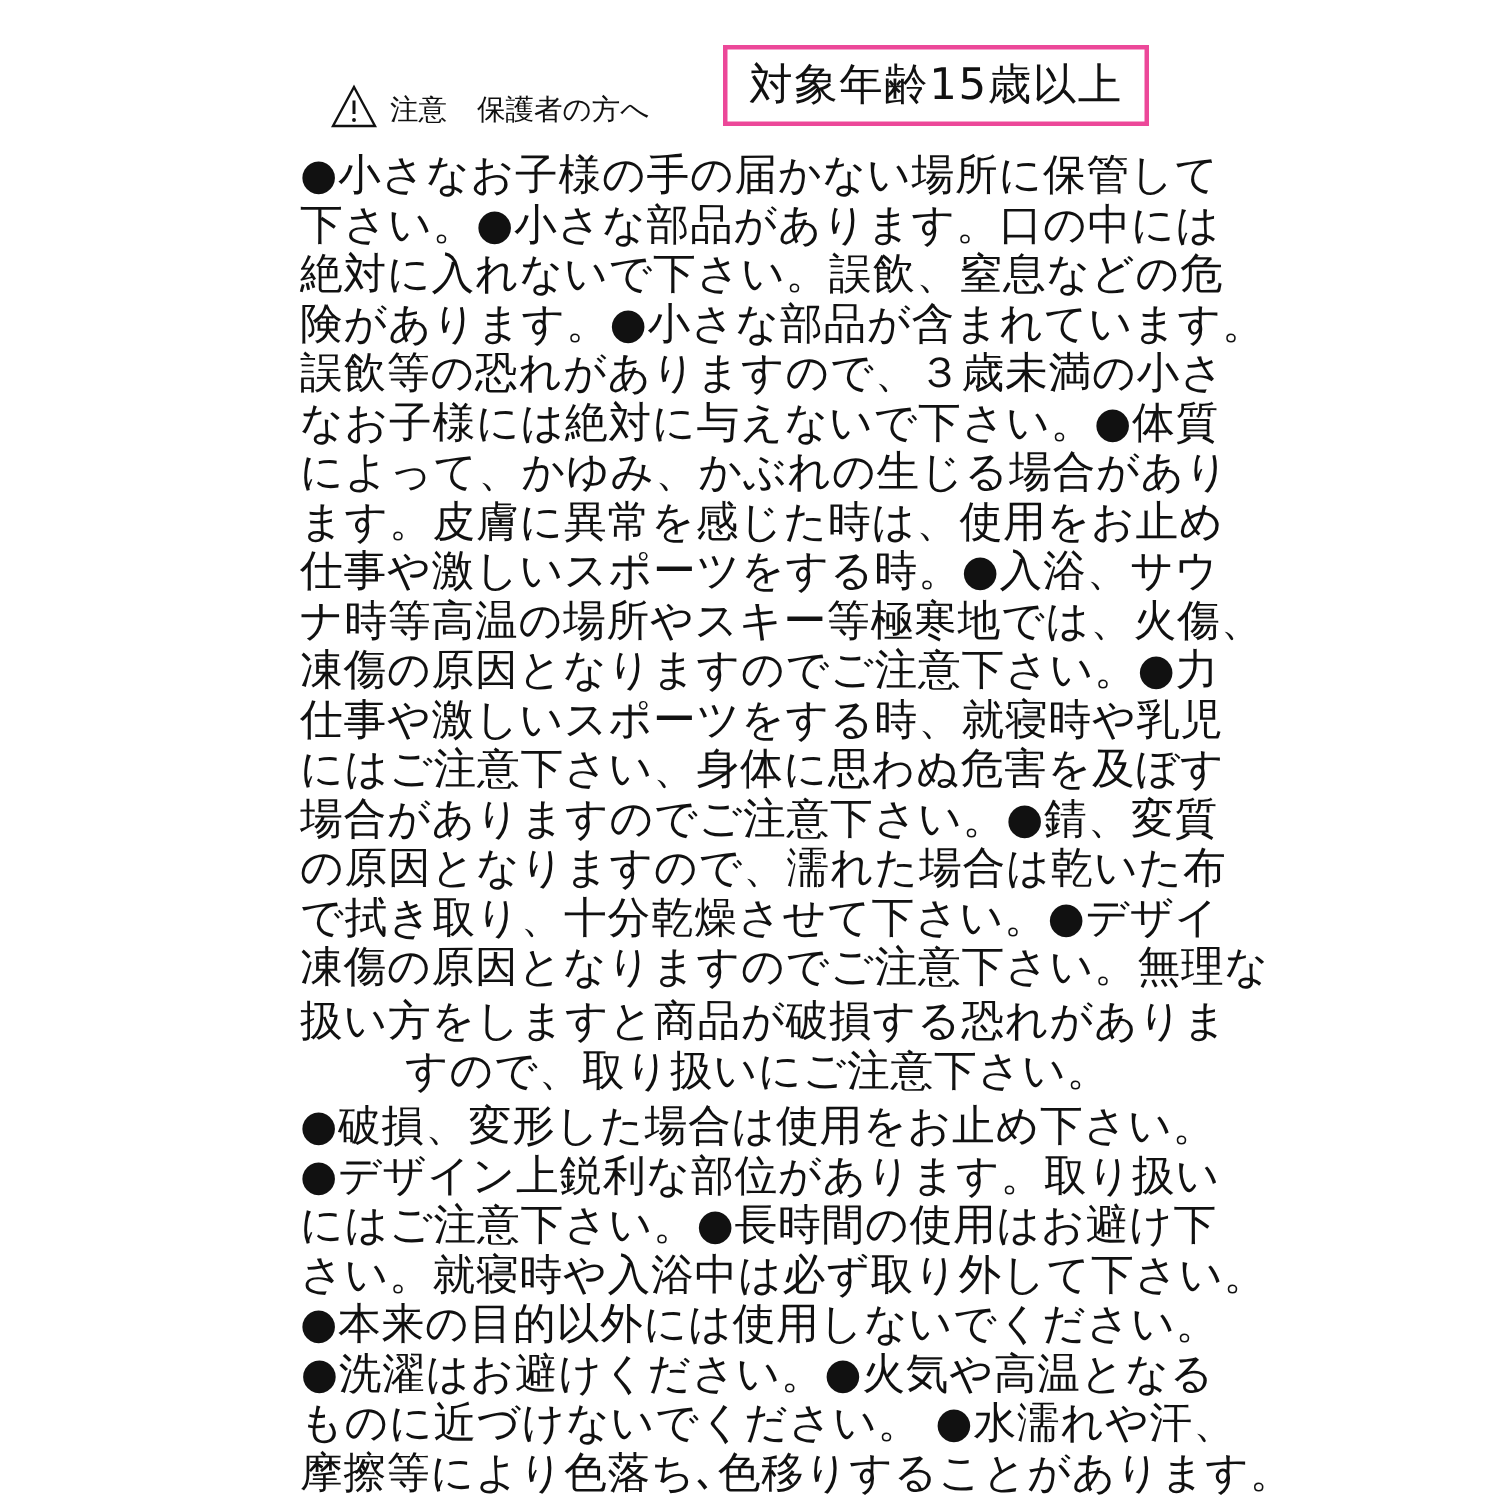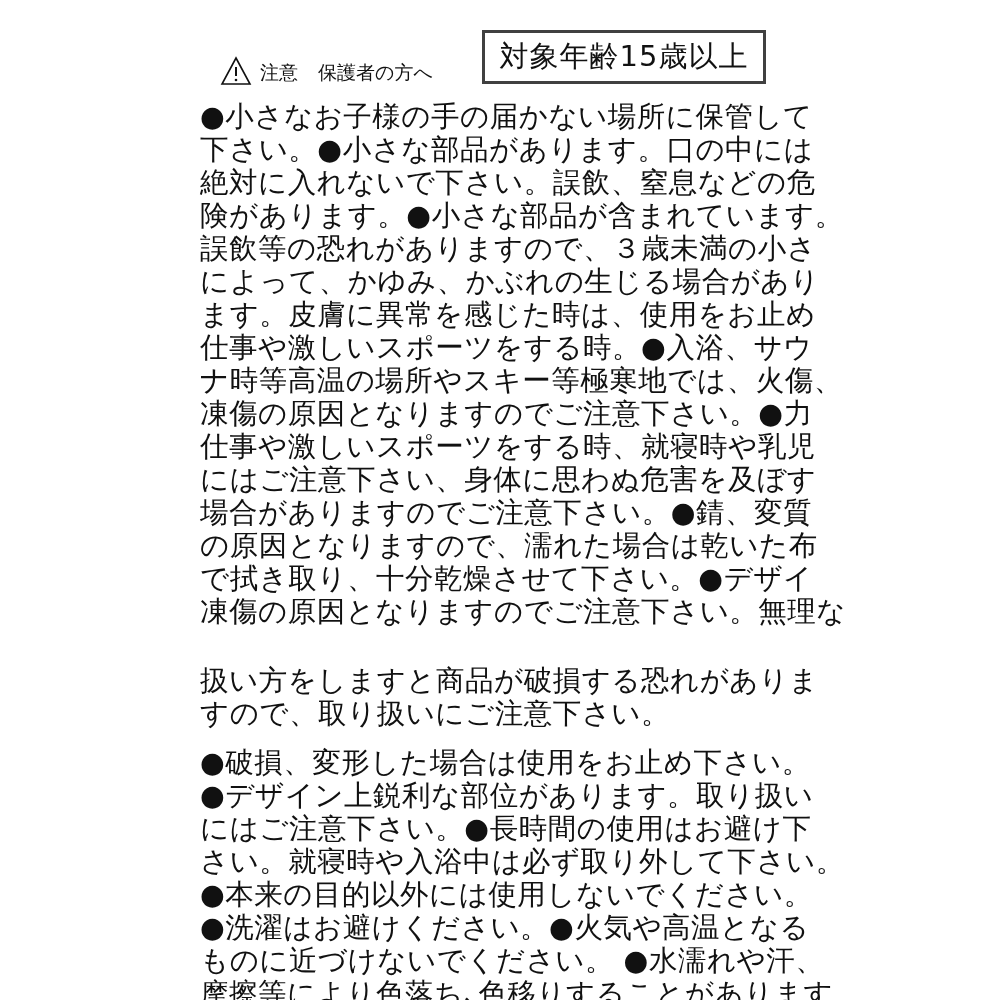--- a/index.html
+++ b/index.html
@@ -37,41 +37,42 @@
     .guardian {
       font-size: 19px;
       margin-right: 14px;
     }
     .age-box {
       position: absolute;
       left: 482px;
       top: 30px;
       width: 278px;
       height: 48px;
-      border: 3px solid #404040;
+      border: 3px solid #ec4899;
       display: flex;
       align-items: center;
       justify-content: center;
       font-size: 29px;
       letter-spacing: 1px;
     }
     .body-block {
       position: absolute;
       left: 200px;
       width: 610px;
       font-size: 28.5px;
       line-height: 33px;
       white-space: nowrap;
     }
     .block-1 { top: 100px; }
     .block-2 { top: 664px; }
     .line {
       display: block;
       height: 33px;
       letter-spacing: 0.5px;
+      text-align: center;
     }
   </style>
 </head>
 <body>
 
 <div class="header">
   <span class="warn-icon">
     <svg width="32" height="30" viewBox="0 0 32 30">
       <polygon points="16,2 30,28 2,28" fill="none" stroke="#111" stroke-width="1.6" stroke-linejoin="miter"></polygon>
       <line x1="16" y1="11" x2="16" y2="20" stroke="#111" stroke-width="2"></line>
@@ -85,37 +86,38 @@
 <div class="age-box">
   <span>対象年齢15歳以上</span>
 </div>
 
 <div class="body-block block-1">
   <span class="line">●小さなお子様の手の届かない場所に保管して</span>
   <span class="line">下さい。●小さな部品があります。口の中には</span>
   <span class="line">絶対に入れないで下さい。誤飲、窒息などの危</span>
   <span class="line">険があります。●小さな部品が含まれています。</span>
   <span class="line">誤飲等の恐れがありますので、３歳未満の小さ</span>
+  <span class="line">なお子様には絶対に与えないで下さい。●体質</span>
   <span class="line">によって、かゆみ、かぶれの生じる場合があり</span>
   <span class="line">ます。皮膚に異常を感じた時は、使用をお止め</span>
   <span class="line">仕事や激しいスポーツをする時。●入浴、サウ</span>
   <span class="line">ナ時等高温の場所やスキー等極寒地では、火傷、</span>
   <span class="line">凍傷の原因となりますのでご注意下さい。●力</span>
   <span class="line">仕事や激しいスポーツをする時、就寝時や乳児</span>
   <span class="line">にはご注意下さい、身体に思わぬ危害を及ぼす</span>
   <span class="line">場合がありますのでご注意下さい。●錆、変質</span>
   <span class="line">の原因となりますので、濡れた場合は乾いた布</span>
   <span class="line">で拭き取り、十分乾燥させて下さい。●デザイ</span>
   <span class="line">凍傷の原因となりますのでご注意下さい。無理な</span>
 </div>
 
 <div class="body-block block-2">
   <span class="line">扱い方をしますと商品が破損する恐れがありま</span>
   <span class="line">すので、取り扱いにご注意下さい。</span>
-  <span class="line" style="margin-top:16px">●破損、変形した場合は使用をお止め下さい。</span>
+  <span class="line" style="margin-top:4px">●破損、変形した場合は使用をお止め下さい。</span>
   <span class="line">●デザイン上鋭利な部位があります。取り扱い</span>
   <span class="line">にはご注意下さい。●長時間の使用はお避け下</span>
   <span class="line">さい。就寝時や入浴中は必ず取り外して下さい。</span>
   <span class="line">●本来の目的以外には使用しないでください。</span>
   <span class="line">●洗濯はお避けください。●火気や高温となる</span>
   <span class="line">ものに近づけないでください。 ●水濡れや汗、</span>
   <span class="line">摩擦等により色落ち､色移りすることがあります。</span>
 </div>
 
 </body></html>

